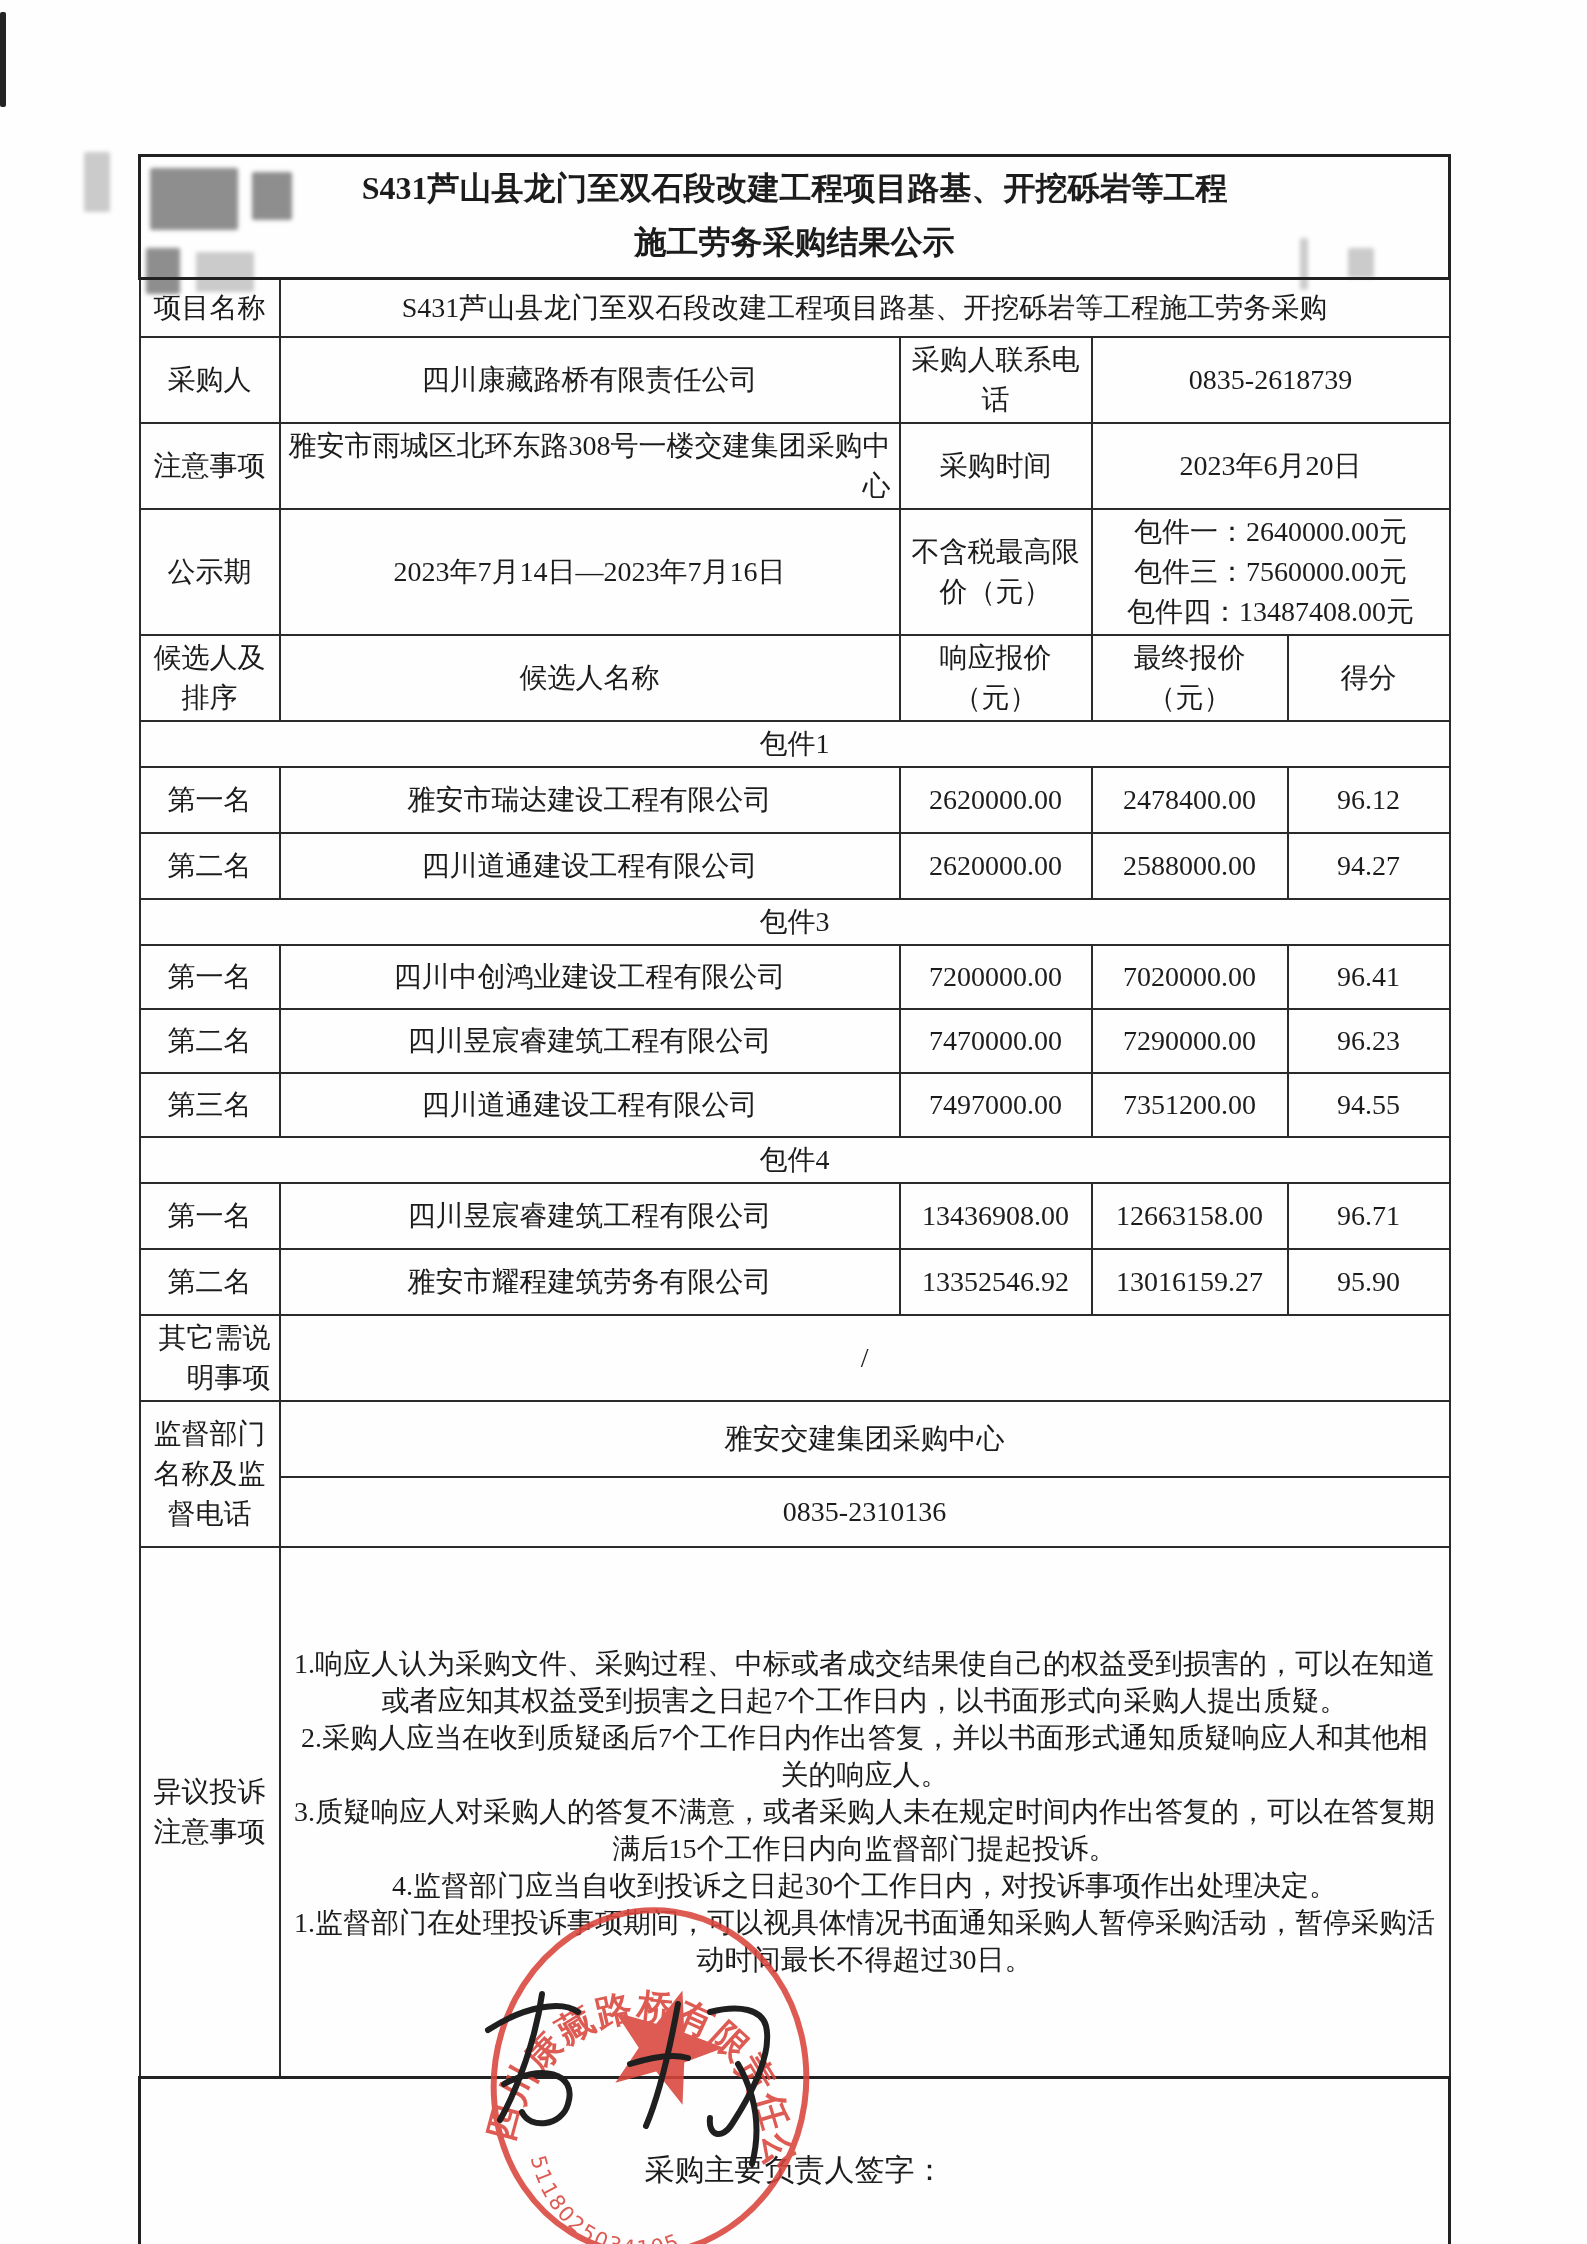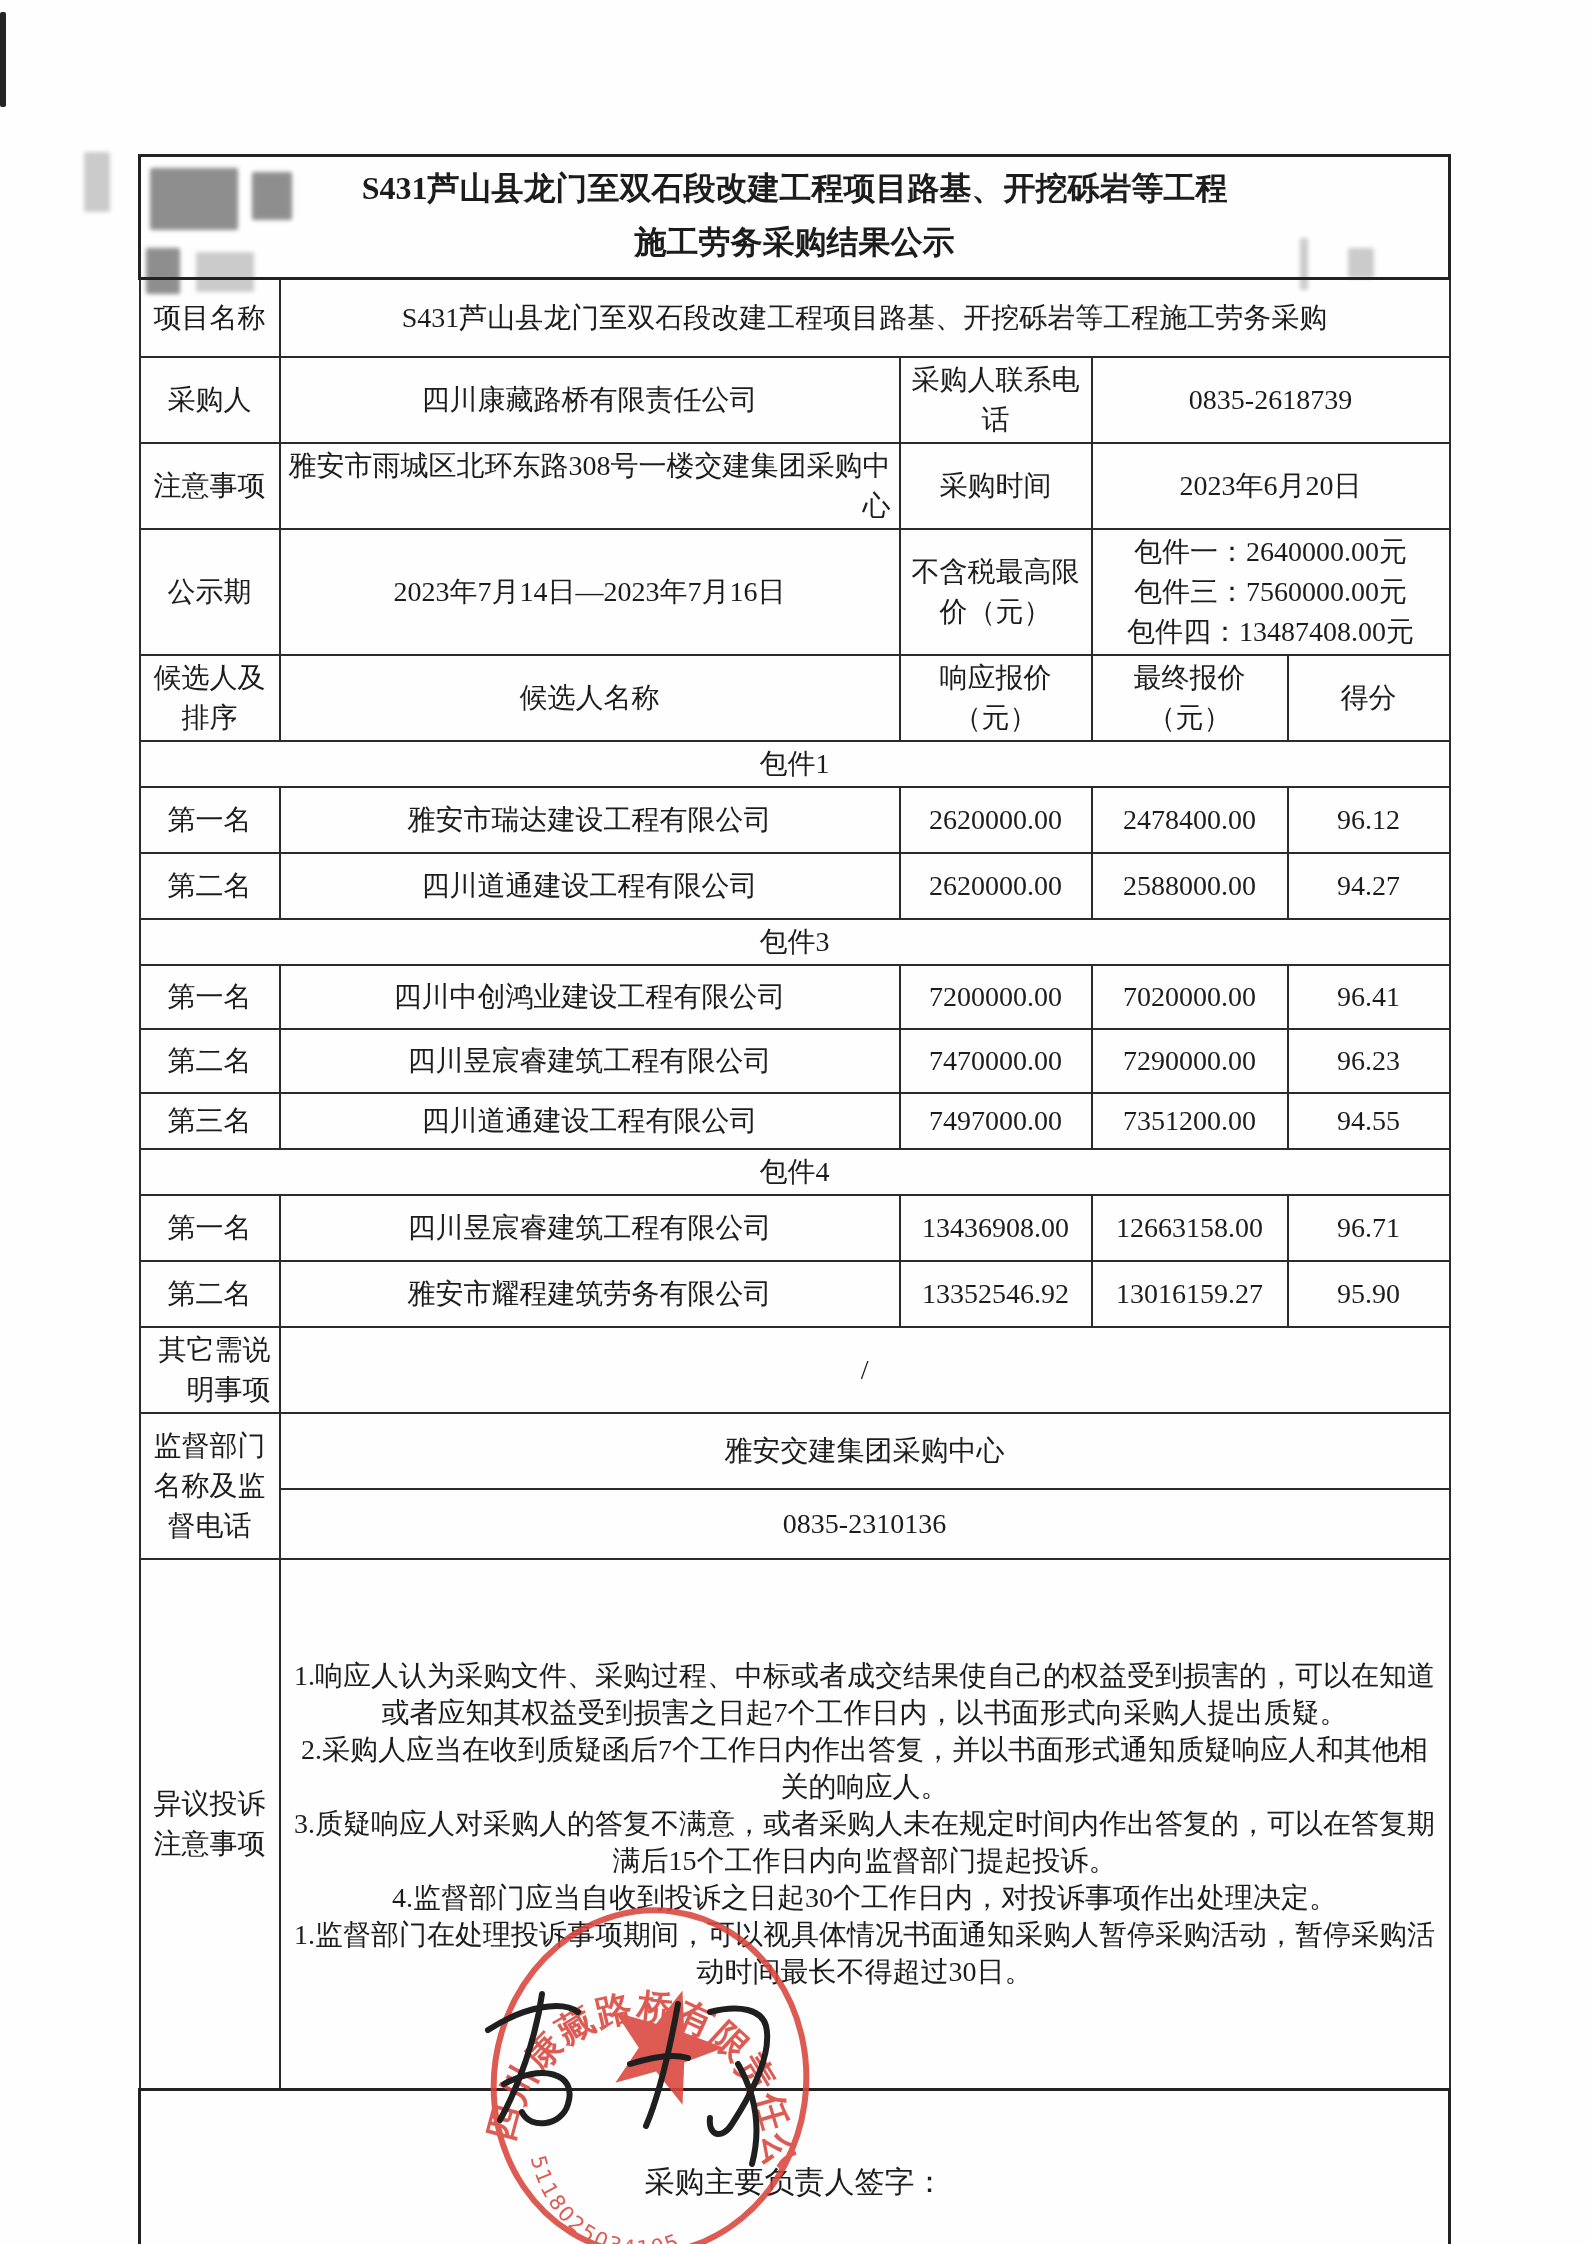--- a/index.html
+++ b/index.html
@@ -58,21 +58,21 @@
         <col style="width:192px">
         <col style="width:196px">
         <col style="width:162px">
     </colgroup>
 
     <tbody>
         <tr style="height:112px">
       <td colspan="5" class="title-cell outer"><span>S431芦山县龙门至双石段改建工程项目路基、开挖砾岩等工程</span><br><span>施工劳务采购结果公示</span></td>
     </tr>
 
-    <tr style="height:78px">
+    <tr style="height:58px">
       <td>项目名称</td>
       <td colspan="4">S431芦山县龙门至双石段改建工程项目路基、开挖砾岩等工程施工劳务采购</td>
     </tr>
 
     <tr style="height:74px">
       <td>采购人</td>
       <td>四川康藏路桥有限责任公司</td>
       <td>采购人联系电
 话</td>
       <td colspan="2">0835-2618739</td>
@@ -132,21 +132,21 @@
       <td>7020000.00</td>
       <td>96.41</td>
     </tr>
     <tr style="height:64px">
       <td>第二名</td>
       <td>四川昱宸睿建筑工程有限公司</td>
       <td>7470000.00</td>
       <td>7290000.00</td>
       <td>96.23</td>
     </tr>
-    <tr style="height:56px">
+    <tr style="height:64px">
       <td>第三名</td>
       <td>四川道通建设工程有限公司</td>
       <td>7497000.00</td>
       <td>7351200.00</td>
       <td>94.55</td>
     </tr>
 
     <tr style="height:37px">
       <td colspan="5">包件4</td>
     </tr>

